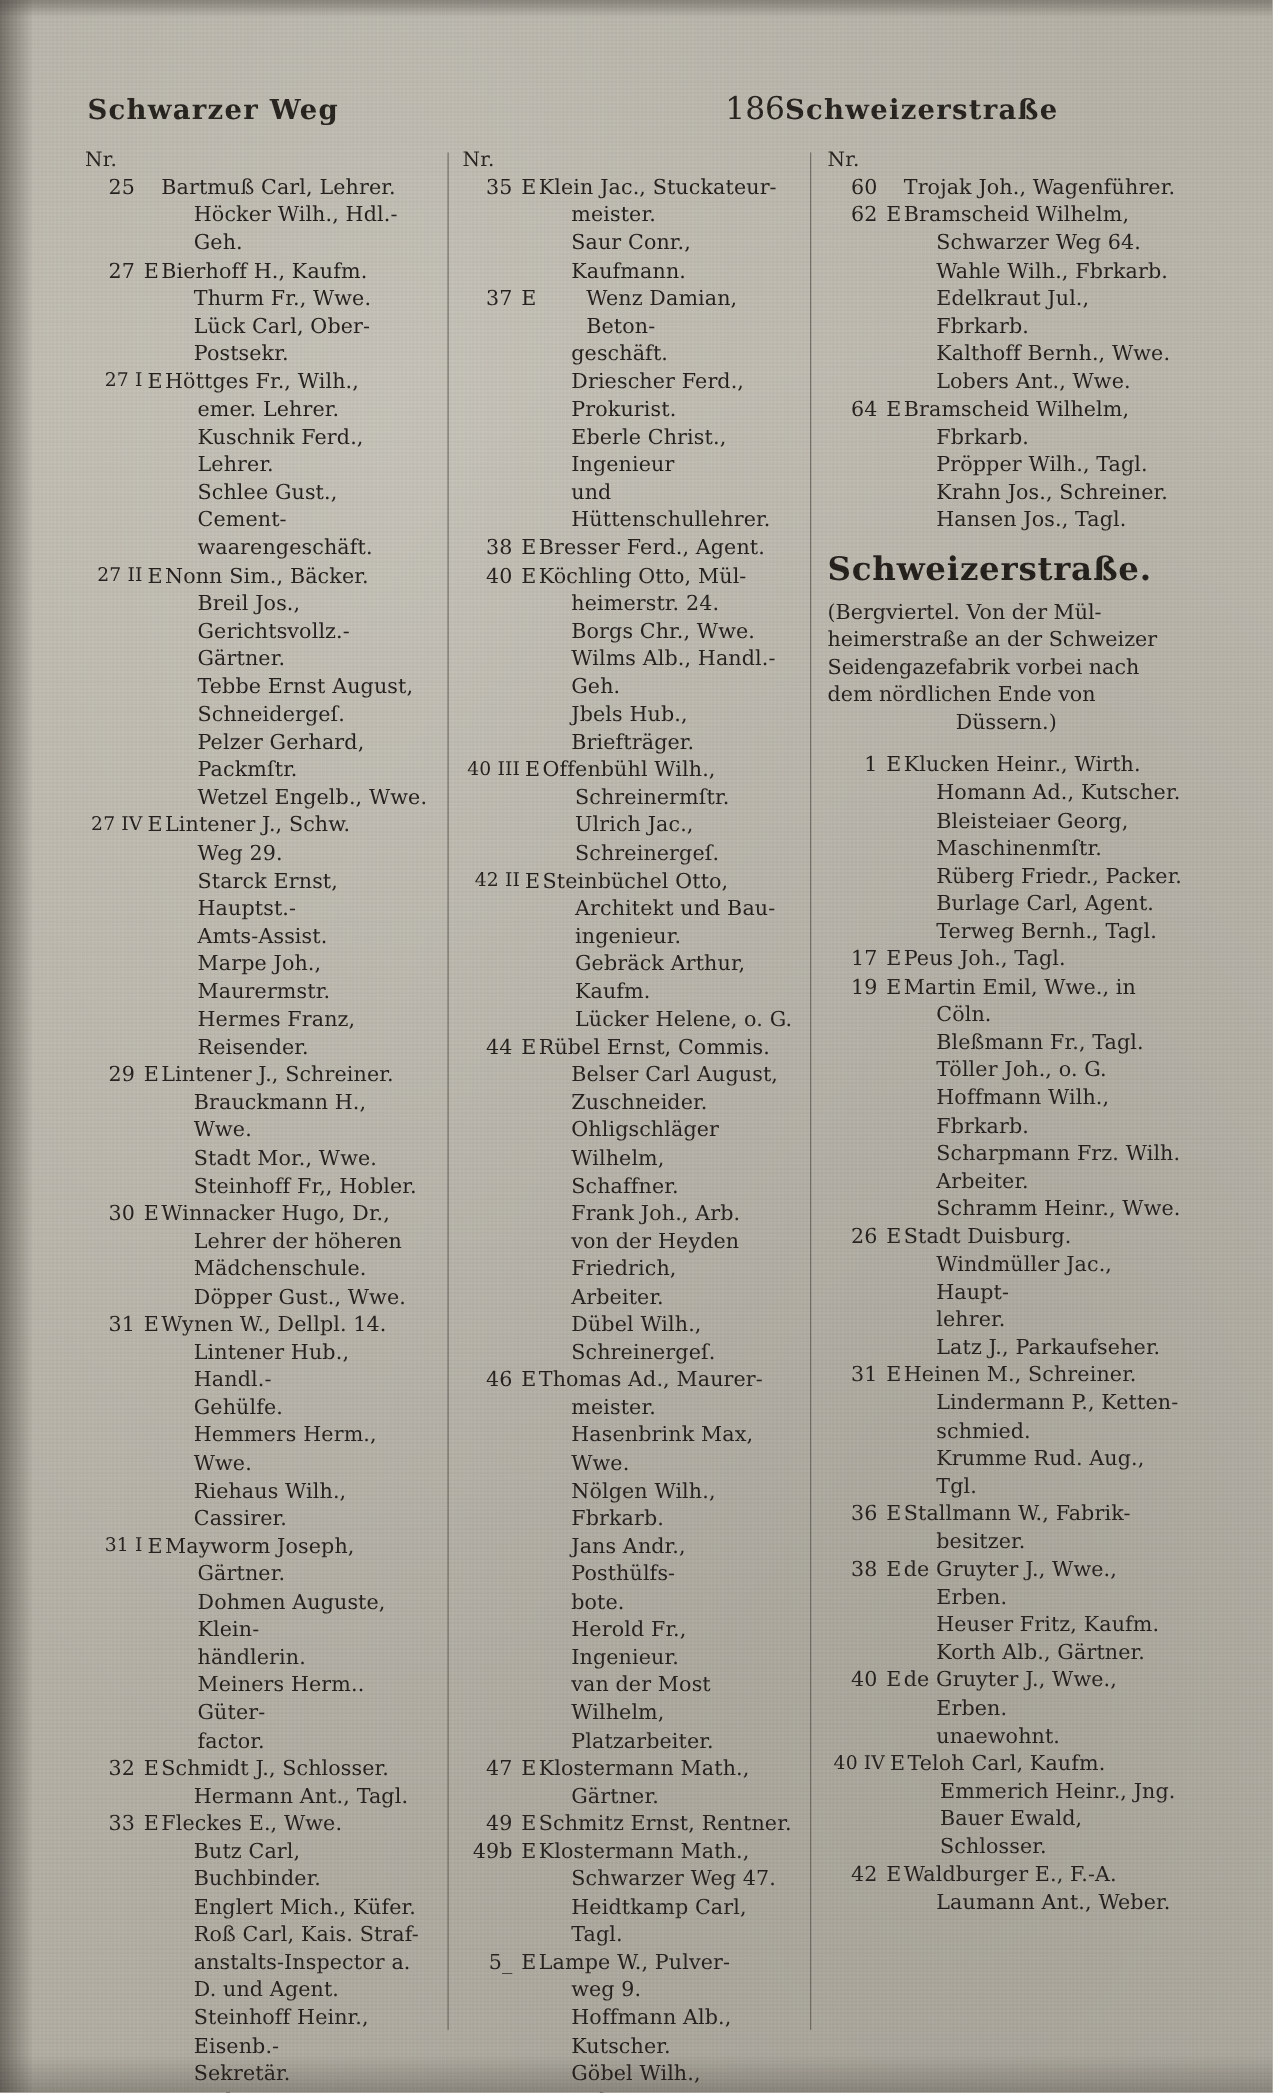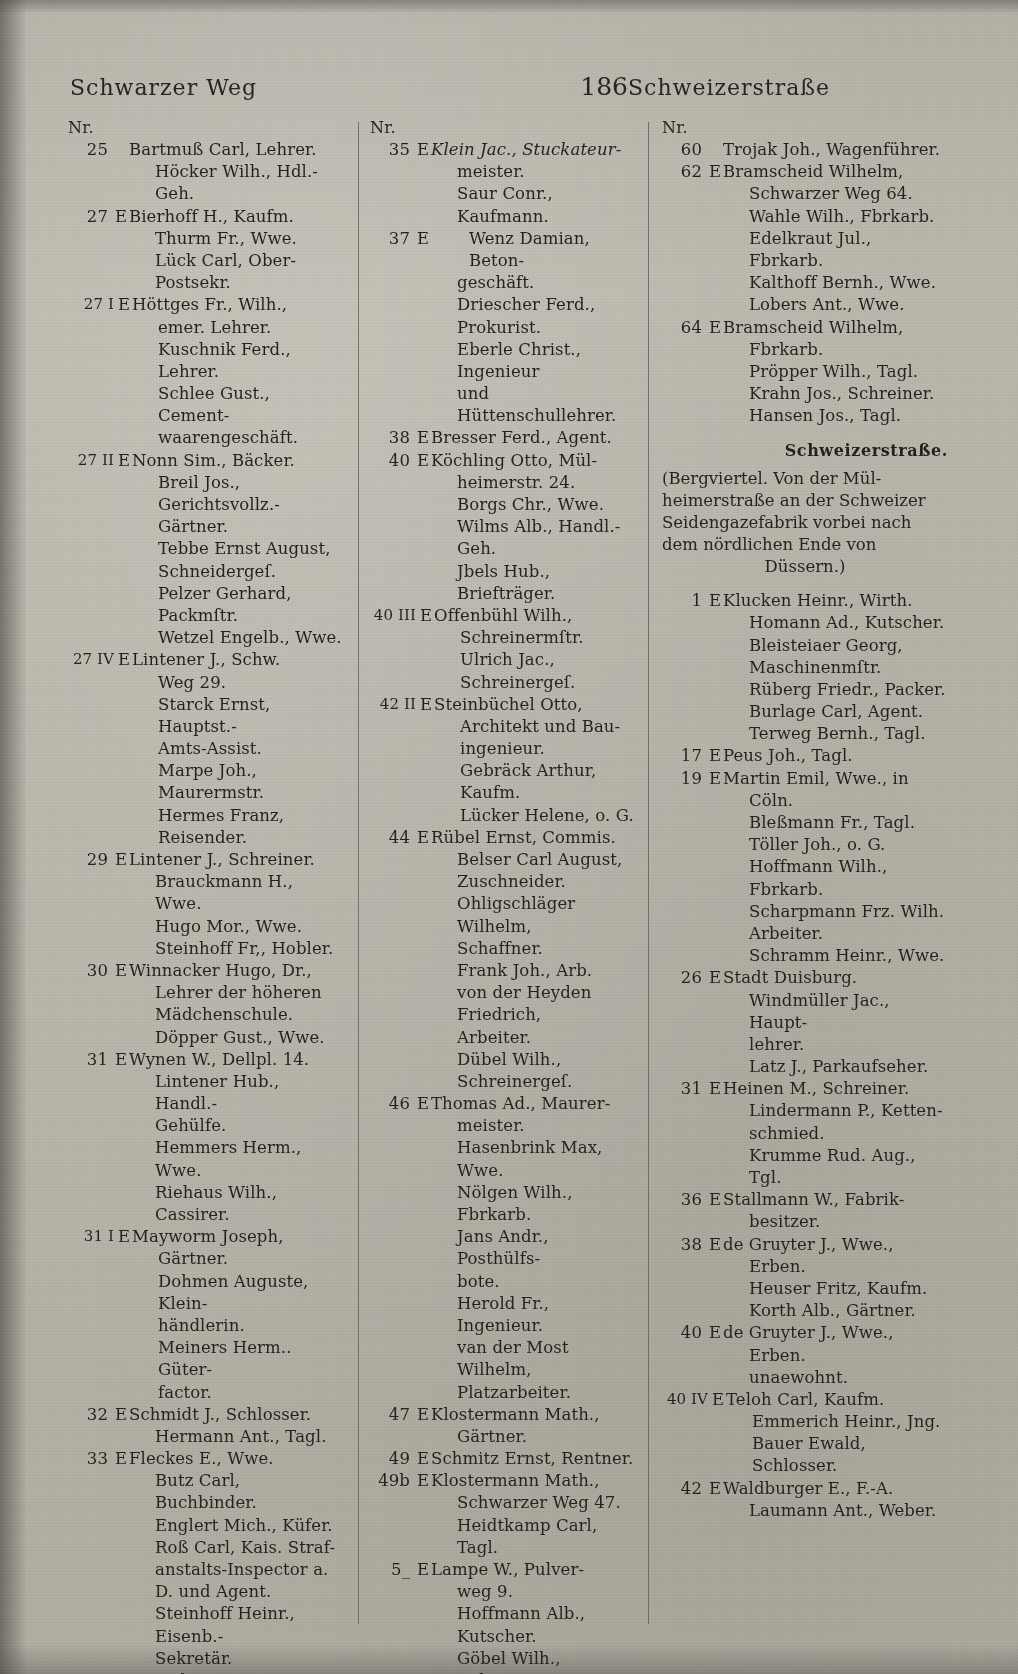--- a/index.html
+++ b/index.html
@@ -55,21 +55,21 @@
     position: absolute;
     top: 72px;
     left: 70px;
     right: 60px;
     height: 34px;
     display: flex;
     align-items: baseline;
   }
   .hdr-left, .hdr-right {
     font-family: "DejaVu Serif", serif;
-    font-weight: normal;
+    font-weight: bold;
     font-size: 22px;
     letter-spacing: 1px;
     color: #26231f;
     white-space: nowrap;
   }
   .hdr-left { width: 330px; text-align: left; }
   .hdr-center {
     flex: 1;
     text-align: right;
     font-size: 25px;
@@ -138,23 +138,23 @@
   }
   .txt {
     flex: 1 1 auto;
   }
   .cont {
     display: block;
     padding-left: 26px;
   }
 
   .section-title {
-    text-align: right;
+    text-align: left;
     font-weight: bold;
-    font-size: 16px;
+    font-size: 26px;
     letter-spacing: 0.6px;
     margin: 14px 0 8px 0;
     color: #221f1b;
   }
   .section-note {
     font-size: 16.5px;
     line-height: 1.33;
     text-align: justify;
     color: #231f1c;
     margin-bottom: 12px;
@@ -236,21 +236,21 @@
             <span class="cont">Marpe Joh., Maurermstr.</span>
             <span class="cont">Hermes Franz, Reisender.</span>
           </span>
         </div>
         <div class="entry">
           <span class="num">29</span>
           <span class="ebox">E</span>
           <span class="txt">
             <span style="display: block;">Lintener J., Schreiner.</span>
             <span class="cont">Brauckmann H., Wwe.</span>
-            <span class="cont">Hugo Mor., Wwe.</span>
+            <span class="cont">Stadt Mor., Wwe.</span>
             <span class="cont">Steinhoff Fr,, Hobler.</span>
           </span>
         </div>
         <div class="entry">
           <span class="num">30</span>
           <span class="ebox">E</span>
           <span class="txt">
             <span style="display: block;">Winnacker Hugo, Dr.,</span>
             <span class="cont">Lehrer der höheren</span>
             <span class="cont">Mädchenschule.</span>
@@ -303,21 +303,21 @@
             <span class="cont">Weber Fritz, Schneider-</span>
           </span>
         </div>
       </div>
     <div class="col col2" id="col-1">
         <div class="colhead">Nr.</div>
         <div class="entry">
           <span class="num">35</span>
           <span class="ebox">E</span>
           <span class="txt">
-            <span style="display: block; font-style: italic;">Klein Jac., Stuckateur-</span>
+            <span style="display: block;">Klein Jac., Stuckateur-</span>
             <span class="cont">meister.</span>
             <span class="cont">Saur Conr., Kaufmann.</span>
           </span>
         </div>
         <div class="entry">
           <span class="num">37</span>
           <span class="ebox">E</span>
           <span class="txt">
             <span style="display: block; margin-left: 38px;">Wenz Damian, Beton-</span>
             <span class="cont">geschäft.</span>

